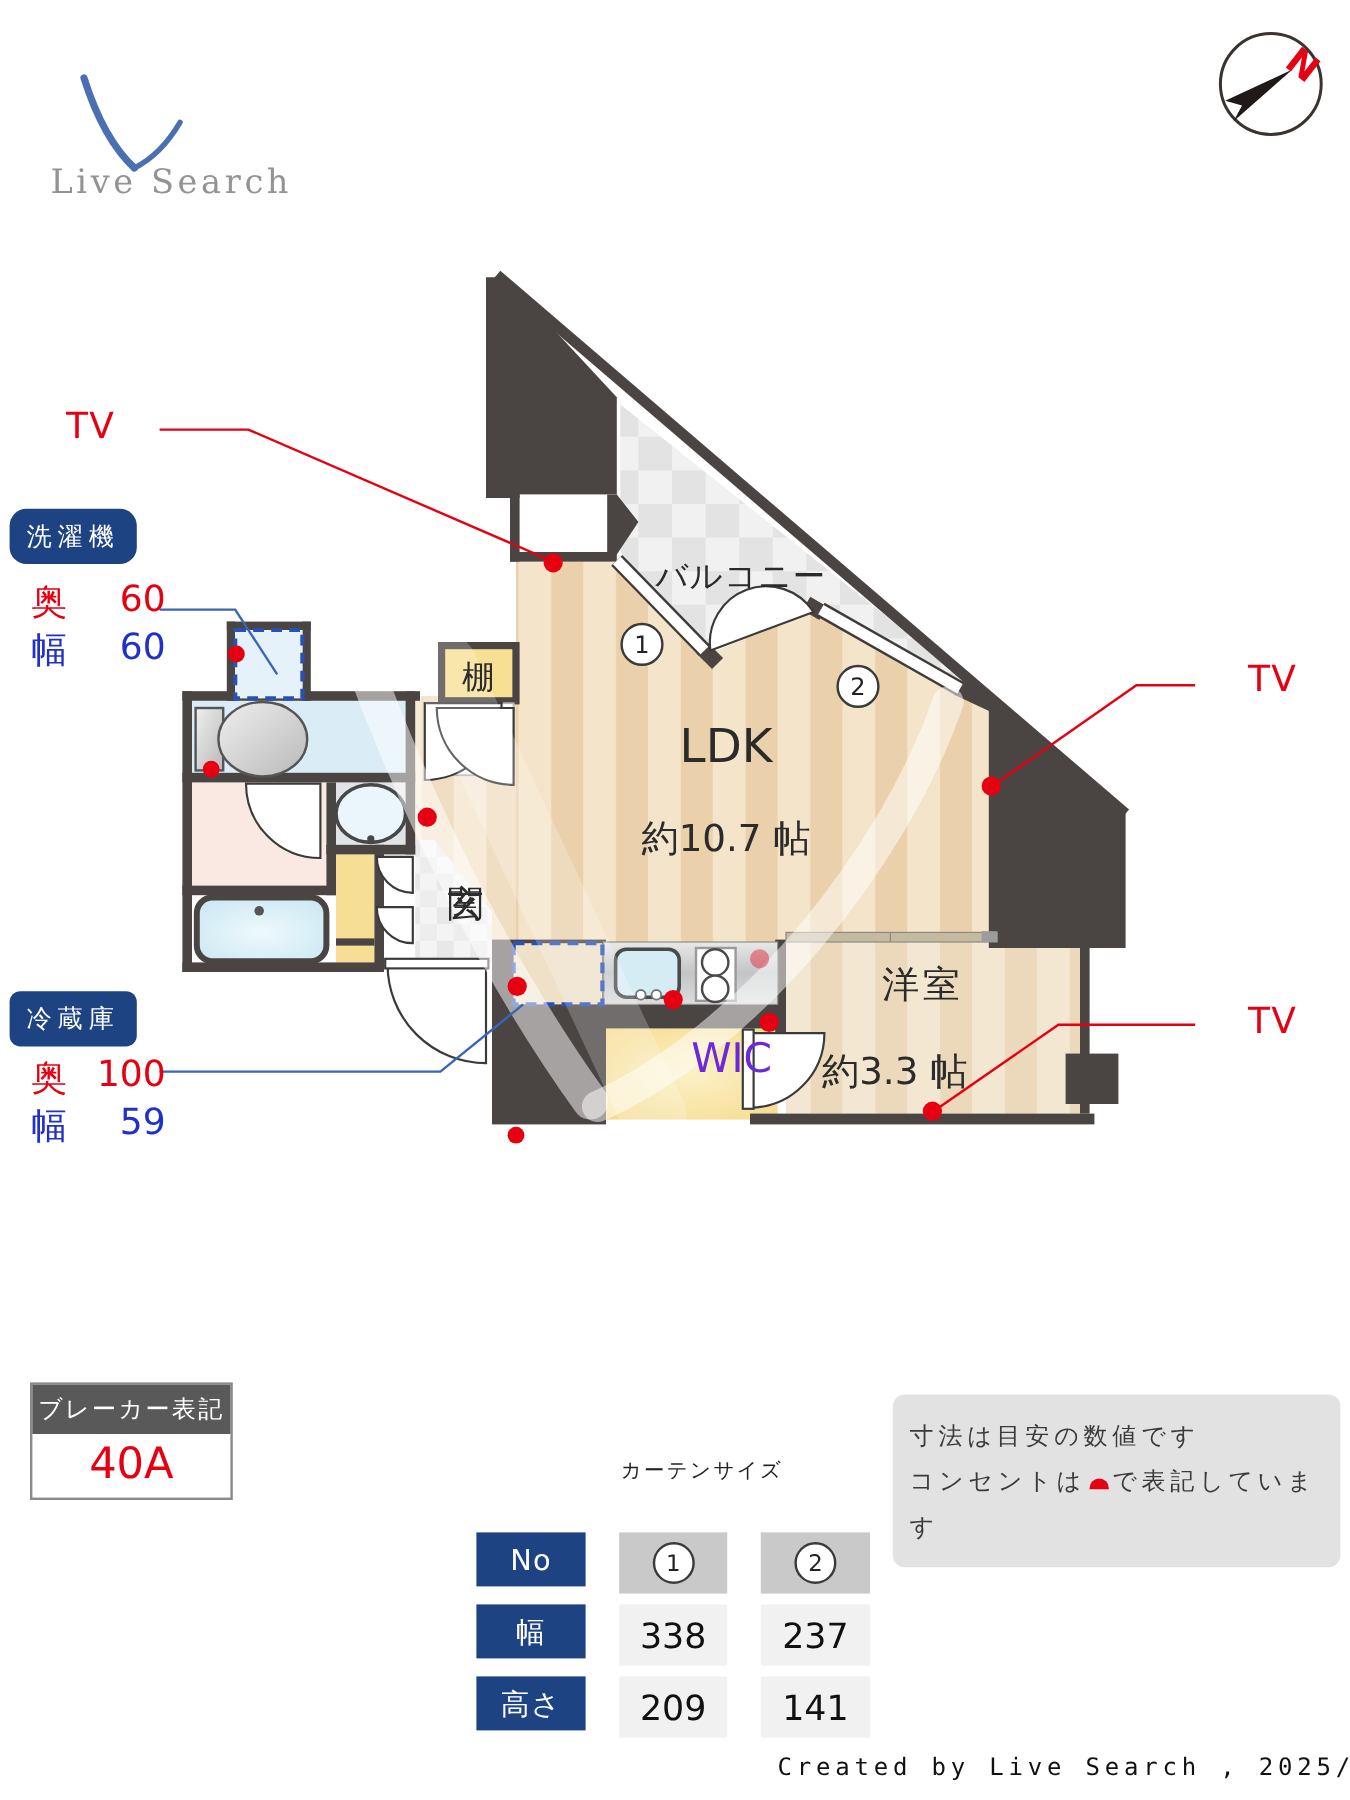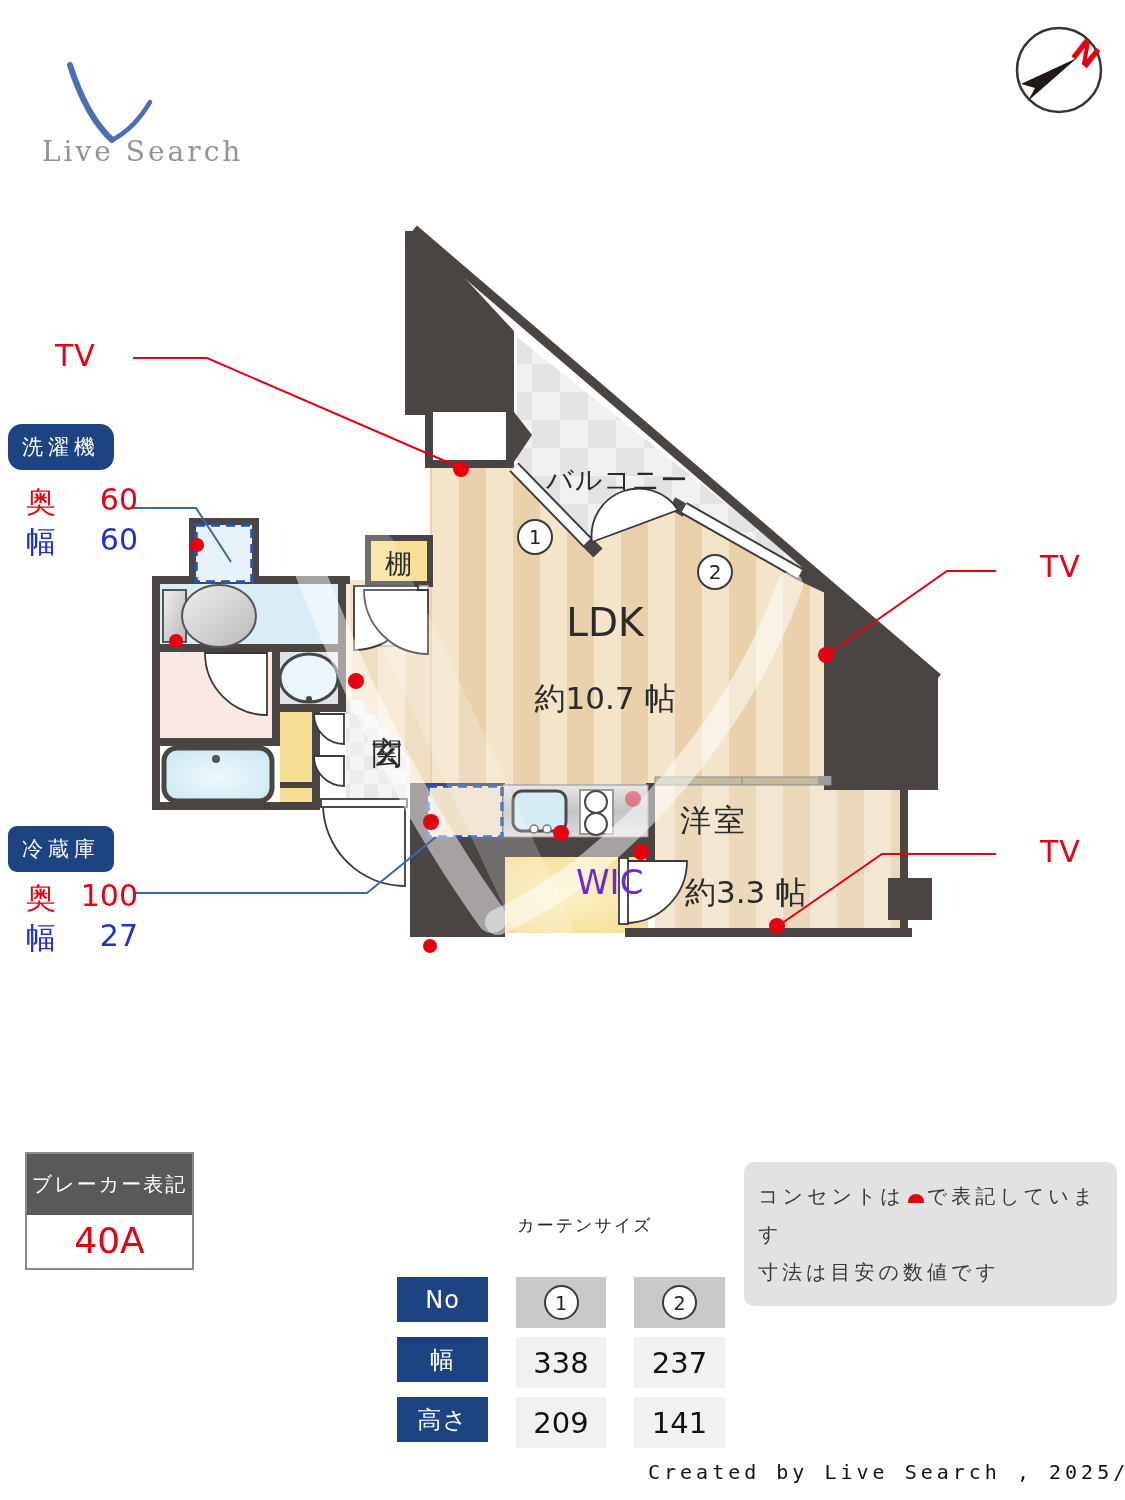--- a/index.html
+++ b/index.html
@@ -12,21 +12,21 @@
   .tag-box{background:#1d4382;color:#fff;border-radius:9px;padding:9px 14px;
            font-size:21px;letter-spacing:5px;white-space:nowrap;}
   .dim-row{display:flex;width:112px;justify-content:space-between;
            font-size:30px;font-weight:500;}
   .room-label{color:#2b2b2b;white-space:nowrap;}
   .marker{width:32px;height:32px;border:2px solid #3a3a3a;border-radius:50%;
           background:#fff;display:flex;align-items:center;justify-content:center;
           font-size:20px;color:#222;}
   .breaker{width:165px;border:2px solid #8a8a8a;background:#fff;}
   .breaker-head{background:#595959;color:#fff;font-size:20px;letter-spacing:2px;
-                text-align:center;padding:17px 0;}
+                text-align:center;padding:7px 0;}
   .breaker-val{color:#e60012;font-size:36px;text-align:center;padding:5px 0 7px 0;}
   .note-box{background:#e2e2e2;border-radius:10px;width:345px;padding:15px 14px;
             font-size:20px;letter-spacing:4px;color:#3a3a3a;line-height:1.9;}
   .dome{display:inline-block;width:16px;height:9px;background:#e60012;
         border-radius:9px 9px 0 0;margin:0 3px;}
   .curtain-title{font-size:17px;letter-spacing:2px;color:#222;text-align:center;width:260px;}
   .ctable{display:grid;grid-template-columns:91px 90px 91px;column-gap:28px;row-gap:9px;}
   .ctable .hcell{background:#1d4382;color:#fff;display:flex;align-items:center;
                  justify-content:center;font-size:24px;height:45px;letter-spacing:1px;}
   .ctable .gcell{background:#c9c9c9;display:flex;align-items:center;justify-content:center;height:51px;}
@@ -233,49 +233,49 @@
     <span>60</span>
   </div>
 
   <div class="abs tag-box" style="left:8px;top:826px;">冷蔵庫</div>
   <div class="abs dim-row red" style="left:26px;top:878px;">
     <span>奥</span>
     <span>100</span>
   </div>
   <div class="abs dim-row blue" style="left:26px;top:918px;">
     <span>幅</span>
-    <span>27</span>
+    <span>59</span>
   </div>
 
   <div class="abs room-label" style="left:546px;top:462px;font-size:27px;letter-spacing:1px;">バルコニー</div>
   <div class="abs room-label" style="left:560px;top:600px;width:90px;text-align:center;font-size:39px;">LDK</div>
   <div class="abs room-label" style="left:530px;top:678px;width:150px;text-align:center;font-size:31px;">約10.7 帖</div>
-  <div class="abs room-label" style="left:680px;top:800px;font-size:31px;letter-spacing:3px;text-align:right;">洋室</div>
+  <div class="abs room-label" style="left:735px;top:800px;font-size:31px;letter-spacing:3px;text-align:right;">洋室</div>
   <div class="abs room-label" style="left:685px;top:872px;font-size:31px;">約3.3 帖</div>
   <div class="abs room-label" style="left:542px;top:862px;font-size:34px;color:#6d28d9;margin-left:34px;">WIC</div>
   <div class="abs room-label vert" style="left:366px;top:712px;font-size:30px;">玄関</div>
   <div class="abs room-label" style="left:385px;top:546px;font-size:27px;">棚</div>
 
   <div class="abs marker" style="left:517px;top:519px;">
     <span>1</span>
   </div>
   <div class="abs marker" style="left:697px;top:554px;">
     <span>2</span>
   </div>
 
   <div class="abs breaker" style="left:25px;top:1152px;">
     <div class="breaker-head">ブレーカー表記</div>
     <div class="breaker-val">40A</div>
   </div>
 
   <div class="abs note-box" style="left:744px;top:1162px;">
+    <div>寸法は目安の数値です</div>
     <div>
       <span>コンセントは</span><span class="dome"></span><span>で表記しています</span>
     </div>
-    <div>寸法は目安の数値です</div>
   </div>
 
   <div class="abs curtain-title" style="left:455px;top:1214px;">カーテンサイズ</div>
   <div class="abs ctable" style="left:397px;top:1277px;">
     <div class="hcell">No</div>
     <div class="gcell">
       <span class="circ">
           <span>1</span>
         </span>
     </div>

